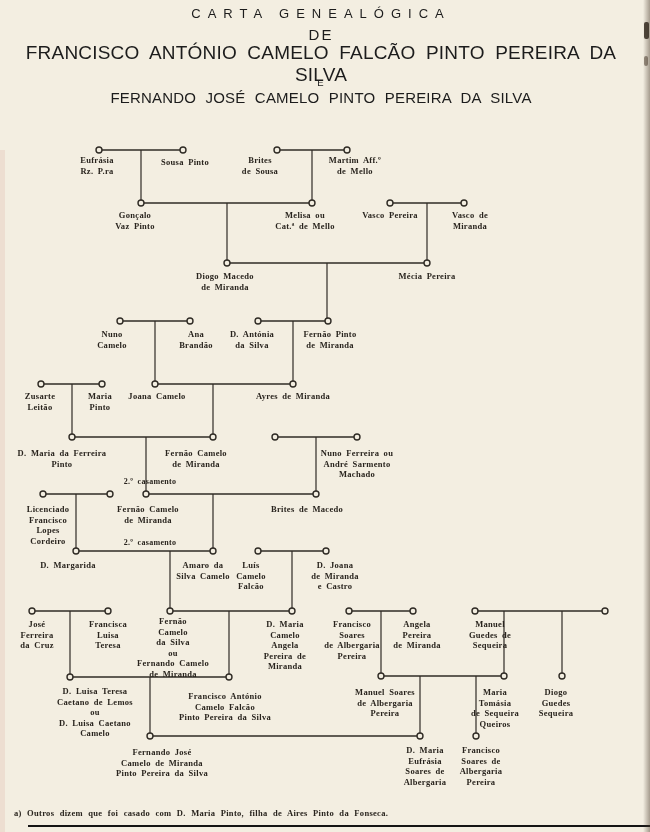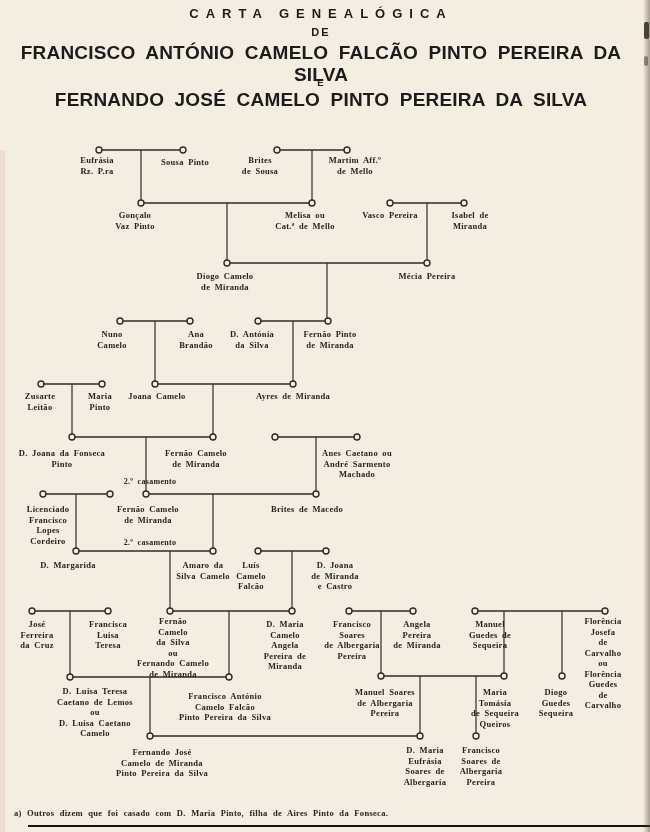--- a/index.html
+++ b/index.html
@@ -1,24 +1,24 @@
 <!DOCTYPE html>
 <html><head>
 <meta charset="utf-8">
 <style>
   html,body{margin:0;padding:0;}
   .page{position:relative;width:650px;height:832px;background:#f3eee1;overflow:hidden;
         font-family:"Liberation Serif",serif;}
   .title{position:absolute;left:0;right:8px;text-align:center;color:#1c1c1c;
-         font-family:"Liberation Sans",sans-serif;font-weight:bold;}
+         font-family:"Liberation Sans",sans-serif;font-weight:normal;}
   .t1{top:6px;font-size:13px;letter-spacing:7px;}
-  .t2{top:26px;font-size:11px;letter-spacing:2px;}
+  .t2{top:26px;font-size:15px;letter-spacing:2px;}
   .t3{top:42px;font-size:19px;letter-spacing:0.2px;word-spacing:5px;}
   .t4{top:77px;font-size:9.5px;letter-spacing:1px;}
-  .t5{top:89px;font-size:19px;letter-spacing:0.2px;word-spacing:5px;}
+  .t5{top:89px;font-size:15px;letter-spacing:0.2px;word-spacing:5px;}
   .node{position:absolute;transform:translateX(-50%);text-align:center;white-space:pre-line;
         font-weight:bold;font-size:8.5px;line-height:10.5px;color:#29241e;
         letter-spacing:0.3px;word-spacing:2px;}
   .note{font-size:8px;}
   svg.wires{position:absolute;left:0;top:0;}
   .footnote{position:absolute;top:808px;left:14px;font-weight:bold;font-size:8.5px;
             color:#29241e;letter-spacing:0.3px;word-spacing:3px;text-align:center;}
   .bottom-rule{position:absolute;top:825px;left:28px;width:622px;height:2px;background:#141414;}
   .right-shadow{position:absolute;right:0;top:0;bottom:0;width:7px;
                 background:linear-gradient(to right,rgba(80,65,50,0),rgba(70,55,40,0.45));}
@@ -146,49 +146,49 @@
   <div class="node" style="left:260px;top:155px">Brites
 de Sousa</div>
   <div class="node" style="left:355px;top:155px">Martim Aff.º
 de Mello</div>
 
   <div class="node" style="left:135px;top:210px">Gonçalo
 Vaz Pinto</div>
   <div class="node" style="left:305px;top:210px">Melisa ou
 Cat.ª de Mello</div>
   <div class="node" style="left:390px;top:210px">Vasco Pereira</div>
-  <div class="node" style="left:470px;top:210px">Isabel de
+  <div class="node" style="left:470px;top:210px">Vasco de
 Miranda</div>
 
-  <div class="node" style="left:225px;top:271px">Diogo Camelo
+  <div class="node" style="left:225px;top:271px">Diogo Macedo
 de Miranda</div>
   <div class="node" style="left:427px;top:271px">Mécia Pereira</div>
 
   <div class="node" style="left:112px;top:329px">Nuno
 Camelo</div>
   <div class="node" style="left:196px;top:329px">Ana
 Brandão</div>
   <div class="node" style="left:252px;top:329px">D. Antónia
 da Silva</div>
   <div class="node" style="left:330px;top:329px">Fernão Pinto
 de Miranda</div>
 
   <div class="node" style="left:40px;top:391px">Zusarte
 Leitão</div>
   <div class="node" style="left:100px;top:391px">Maria
 Pinto</div>
   <div class="node" style="left:157px;top:391px">Joana Camelo</div>
   <div class="node" style="left:293px;top:391px">Ayres de Miranda</div>
 
-  <div class="node" style="left:62px;top:448px">D. Joana da Fonseca
+  <div class="node" style="left:62px;top:448px">D. Maria da Ferreira
 Pinto</div>
   <div class="node" style="left:196px;top:448px">Fernão Camelo
 de Miranda</div>
   <div class="node note" style="left:150px;top:477px">2.º casamento</div>
-  <div class="node" style="left:357px;top:448px">Anes Caetano ou
+  <div class="node" style="left:357px;top:448px">Nuno Ferreira ou
 André Sarmento
 Machado</div>
 
   <div class="node" style="left:48px;top:504px">Licenciado
 Francisco
 Lopes
 Cordeiro</div>
   <div class="node" style="left:148px;top:504px">Fernão Camelo
 de Miranda</div>
   <div class="node note" style="left:150px;top:538px">2.º casamento</div>
@@ -224,24 +224,20 @@
   <div class="node" style="left:352px;top:619px">Francisco
 Soares
 de Albergaria
 Pereira</div>
   <div class="node" style="left:417px;top:619px">Angela
 Pereira
 de Miranda</div>
   <div class="node" style="left:490px;top:619px">Manuel
 Guedes de
 Sequeira</div>
-  <div class="node" style="left:603px;top:616px">Florência Josefa
-de Carvalho ou
-Florência Guedes
-de Carvalho</div>
 
   <div class="node" style="left:95px;top:686px">D. Luisa Teresa
 Caetano de Lemos
 ou
 D. Luisa Caetano
 Camelo</div>
   <div class="node" style="left:225px;top:691px">Francisco António
 Camelo Falcão
 Pinto Pereira da Silva</div>
   <div class="node" style="left:385px;top:687px">Manuel Soares

